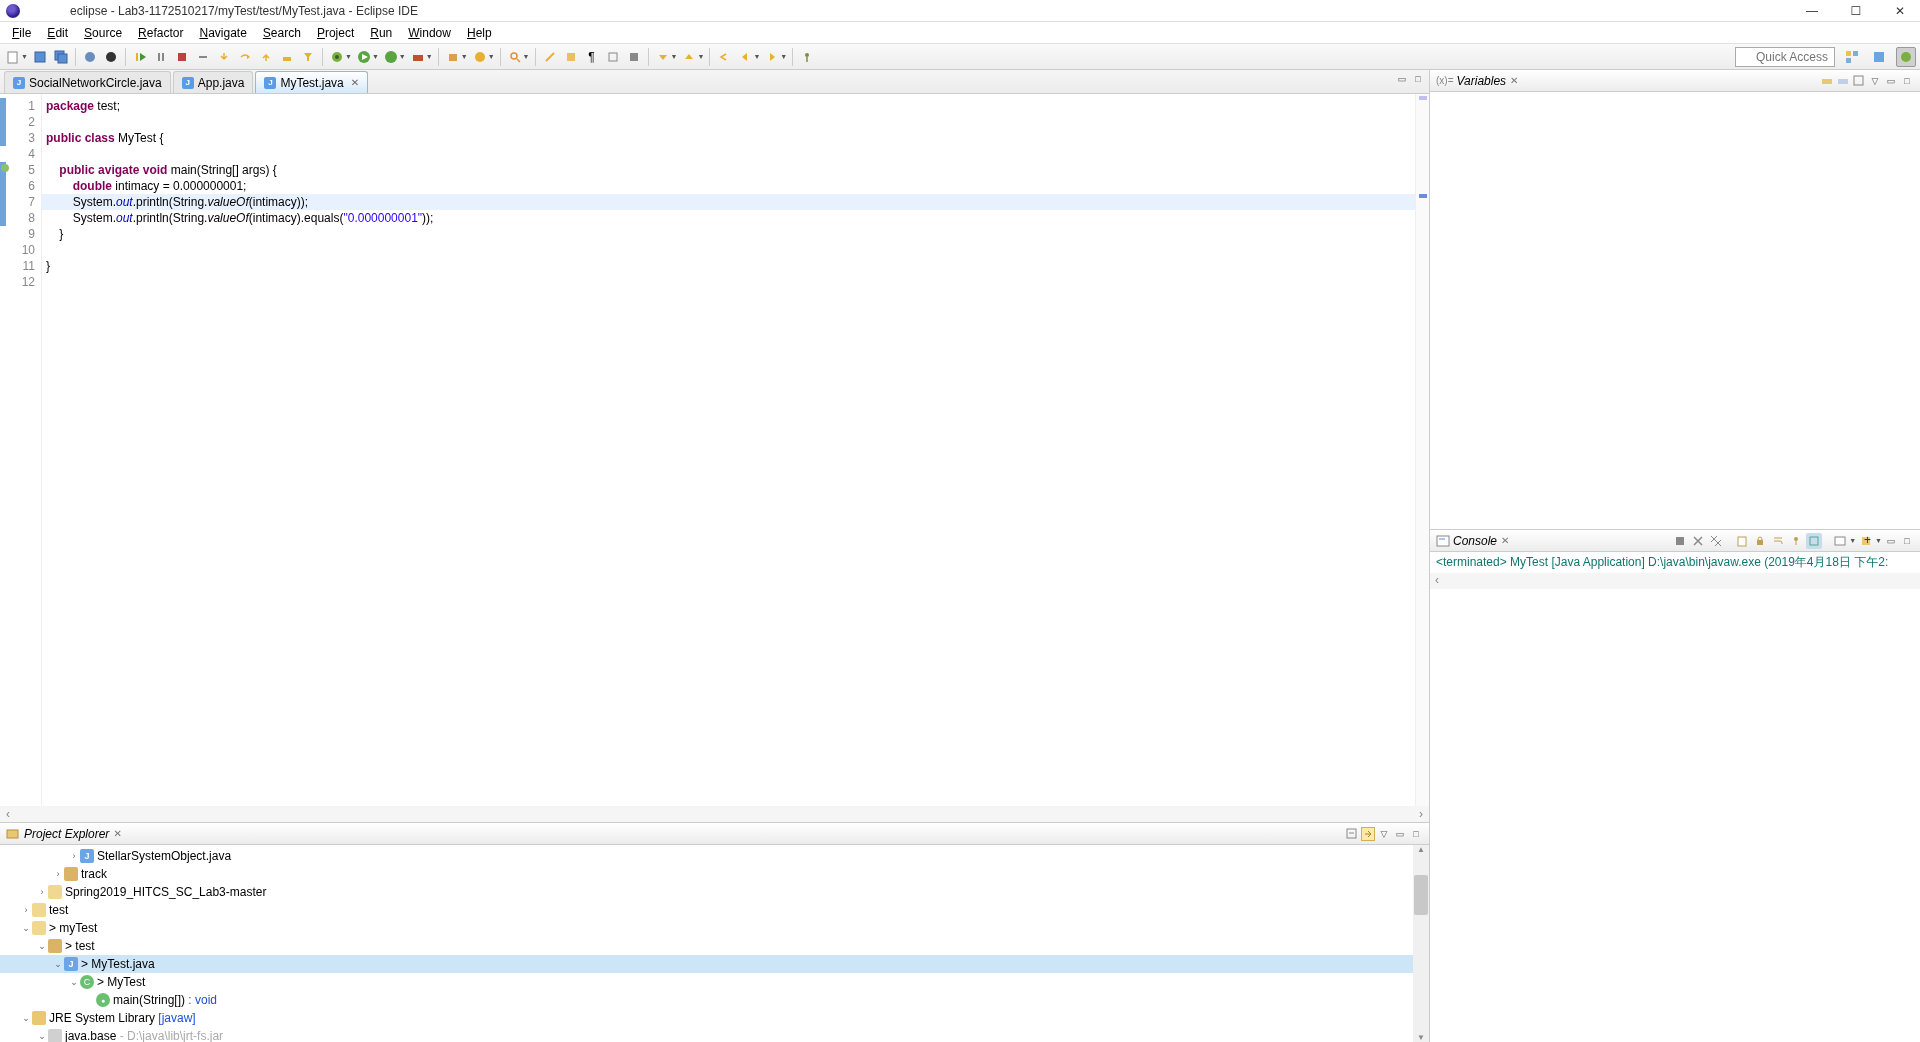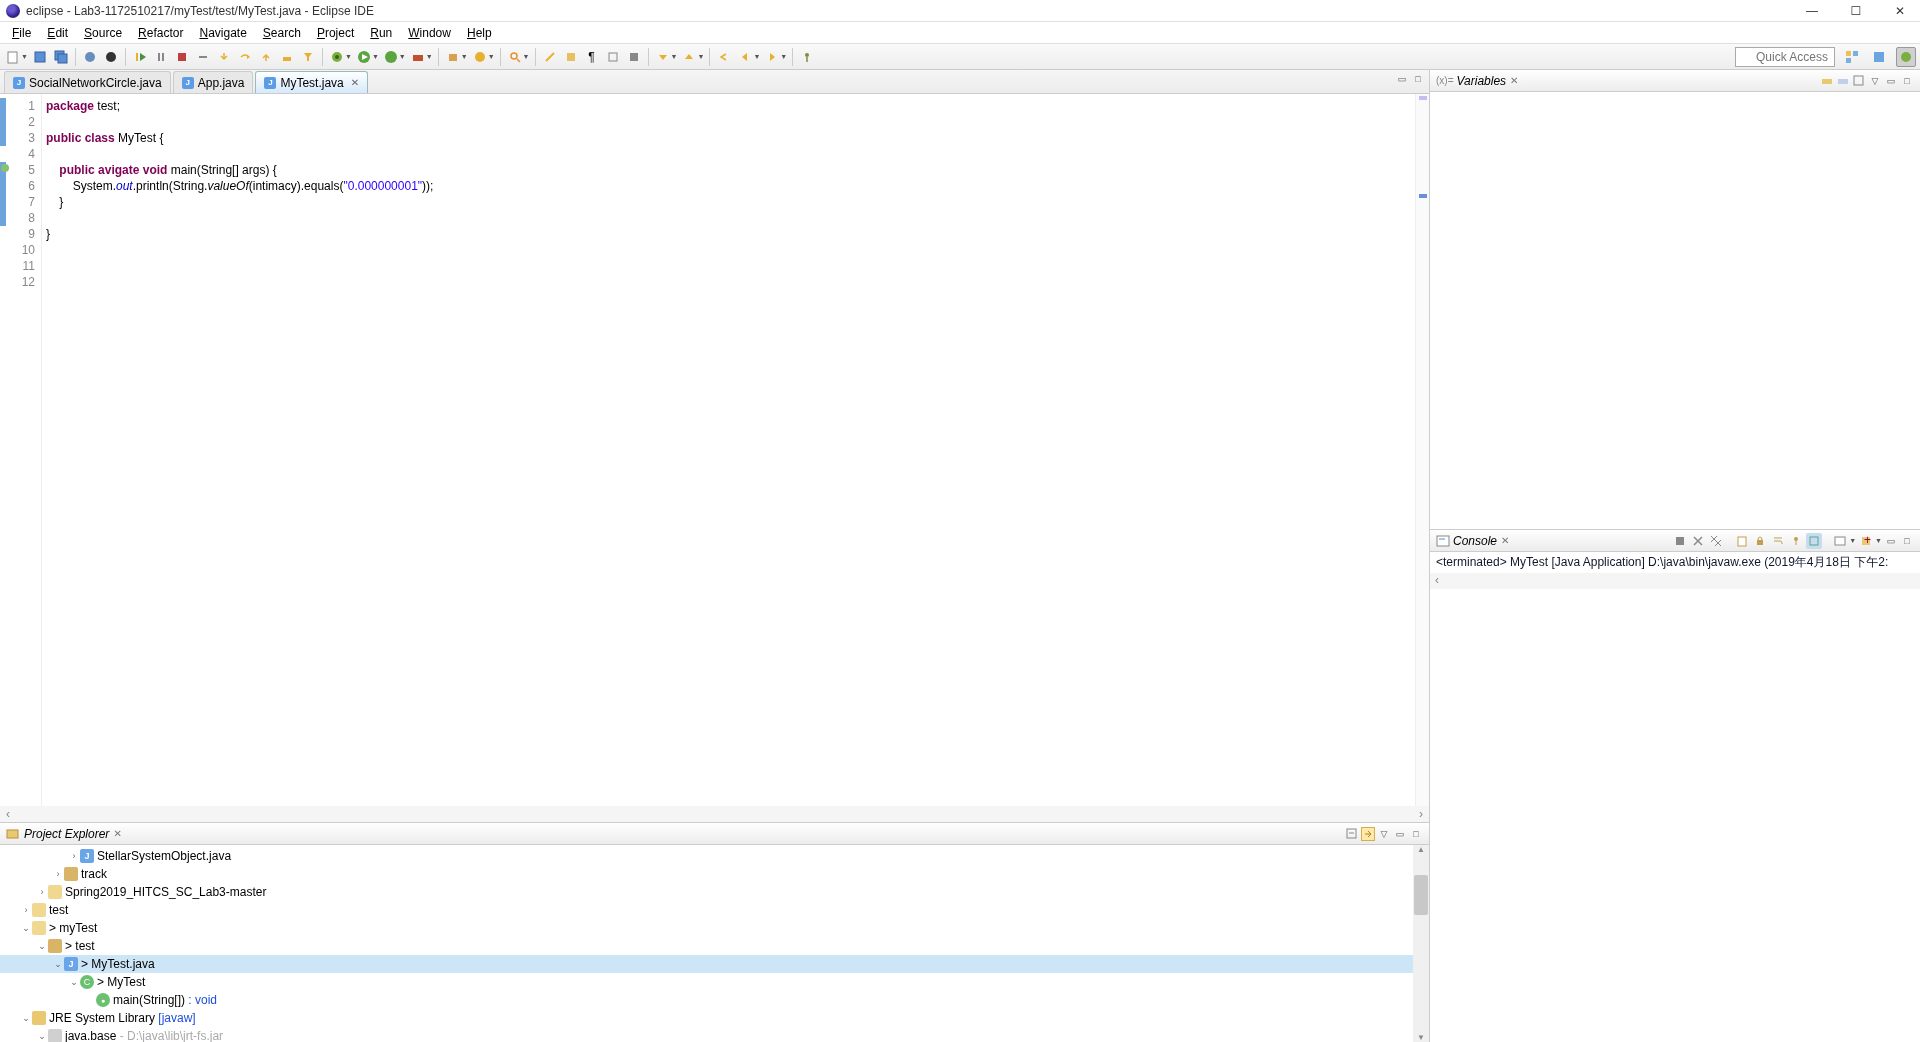--- a/index.html
+++ b/index.html
@@ -1,21 +1,21 @@
 <!DOCTYPE html>
 <html><head>
   <meta charset="utf-8">
   <style>
     * { margin: 0; padding: 0; box-sizing: border-box; font-family: "Segoe UI", Tahoma, sans-serif; font-size: 12px; }
     body { background: #f0f0f0; height: 1042px; width: 1920px; overflow: hidden; display: flex; flex-direction: column; }
     
     
     .titlebar { height: 22px; background: #fff; display: flex; align-items: center; padding: 0 6px; border-bottom: 1px solid #e0e0e0; }
     .titlebar-icon { width: 14px; height: 14px; border-radius: 50%; background: radial-gradient(circle at 40% 35%, #6a5acd 25%, #2a1a8d 65%, #b08030); margin-right: 6px; }
-    .titlebar-text { flex: 1; color: #333; }
+    .titlebar-text { flex: 1; color: #333; margin-left: 44px; }
     .win-controls { display: flex; gap: 16px; }
     .win-btn { width: 28px; height: 20px; display: flex; align-items: center; justify-content: center; cursor: pointer; color: #333; }
     
     
     .menubar { height: 22px; background: #fff; display: flex; align-items: center; padding: 0 4px; border-bottom: 1px solid #e0e0e0; }
     .menu-item { padding: 2px 8px; cursor: pointer; }
     .mnemonic { text-decoration: underline; }
     
     
     .toolbar { height: 26px; background: linear-gradient(#fafafa,#ededed); display: flex; align-items: center; padding: 0 4px; gap: 3px; border-bottom: 1px solid #ccc; }
@@ -88,21 +88,21 @@
     
     .vars-view { height: 460px; background: #fff; border-bottom: 1px solid #ccc; display: flex; flex-direction: column; }
     .vars-body { flex: 1; background: #fff; }
     
     
     .console-view { flex: 1; background: #fff; display: flex; flex-direction: column; }
     .console-header { height: 22px; background: linear-gradient(#fff,#ececec); display: flex; align-items: center; padding: 0 6px; border-bottom: 1px solid #ccc; }
     .console-actions { margin-left: auto; display: flex; gap: 2px; align-items: center; }
     .con-btn { width: 16px; height: 16px; display: flex; align-items: center; justify-content: center; cursor: pointer; }
     .con-btn svg { width: 12px; height: 12px; }
-    .console-status { padding: 2px 6px; color: #0f172a; font-size: 12px; white-space: nowrap; overflow: hidden; }
+    .console-status { padding: 2px 6px; color: #0f766e; font-size: 12px; white-space: nowrap; overflow: hidden; }
     .console-out { flex: 1; padding: 0 6px; font-family: Consolas, monospace; font-size: 13px; position: relative; }
     .console-out .cline { height: 16px; }
     .con-scroll { position: absolute; right: 0; top: 0; width: 14px; height: 100%; background: #f5f5f5; }
     .console-hscroll { height: 16px; background: #f5f5f5; display: flex; }
   </style>
 </head>
 <body>
 
 <div class="titlebar">
   <div class="titlebar-icon"></div>
@@ -400,20 +400,22 @@
             <div class="ln">10</div>
             <div class="ln">11</div>
             <div class="ln">12</div>
           </div>
         <div class="code-lines" id="code-lines">
             <div class="cl"><span class="kw">package</span> test;</div>
             <div class="cl"></div>
             <div class="cl"><span class="kw">public</span> <span class="kw">class</span> MyTest {</div>
             <div class="cl"></div>
             <div class="cl">    <span class="kw">public</span> <span class="kw">avigate</span> <span class="kw">void</span> main(String[] args) {</div>
+            <div class="cl">        <span class="kw">double</span> intimacy = 0.000000001;</div>
+            <div class="cl hl">        System.<span class="fld">out</span>.println(String.<span class="mth">valueOf</span>(intimacy));</div>
             <div class="cl">        System.<span class="fld">out</span>.println(String.<span class="mth">valueOf</span>(intimacy).equals(<span class="str">"0.000000001"</span>));</div>
             <div class="cl">    }</div>
             <div class="cl"></div>
             <div class="cl">}</div>
             <div class="cl"></div>
           </div>
         <div class="overview-ruler">
           <div class="ov-mark" style="top:2px;background:#c0c0f0"></div>
           <div class="ov-mark" style="top:100px;background:#6a8de0"></div>
         </div>

